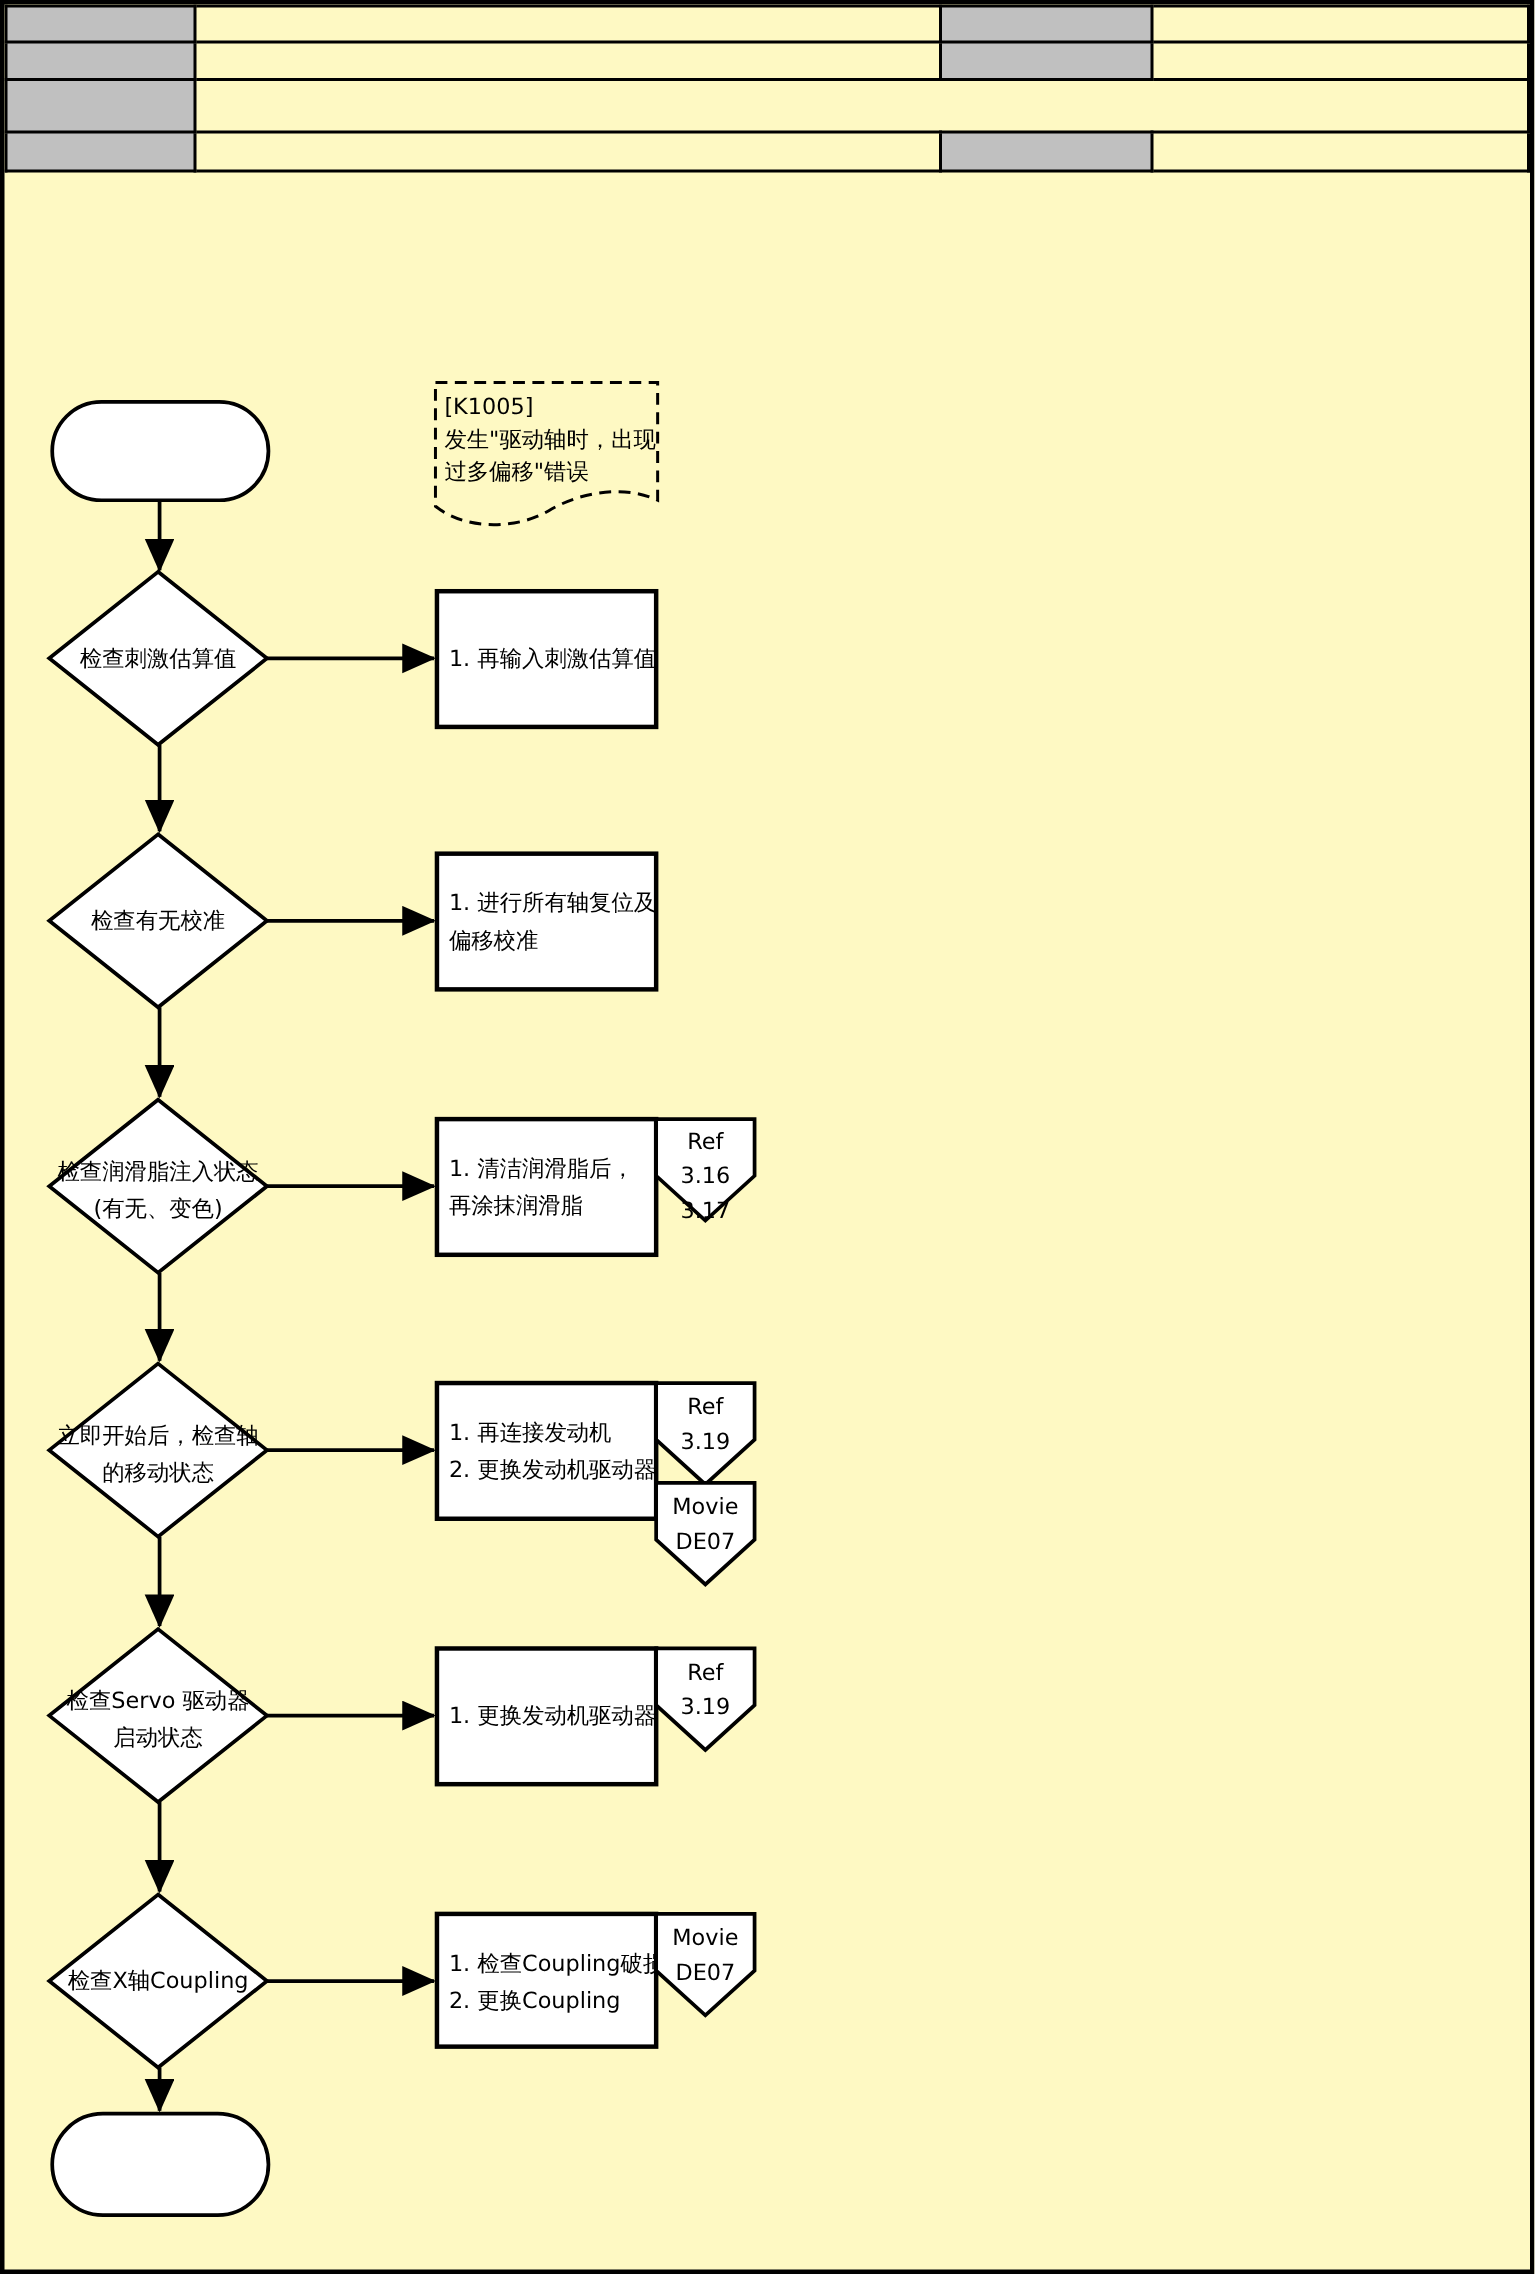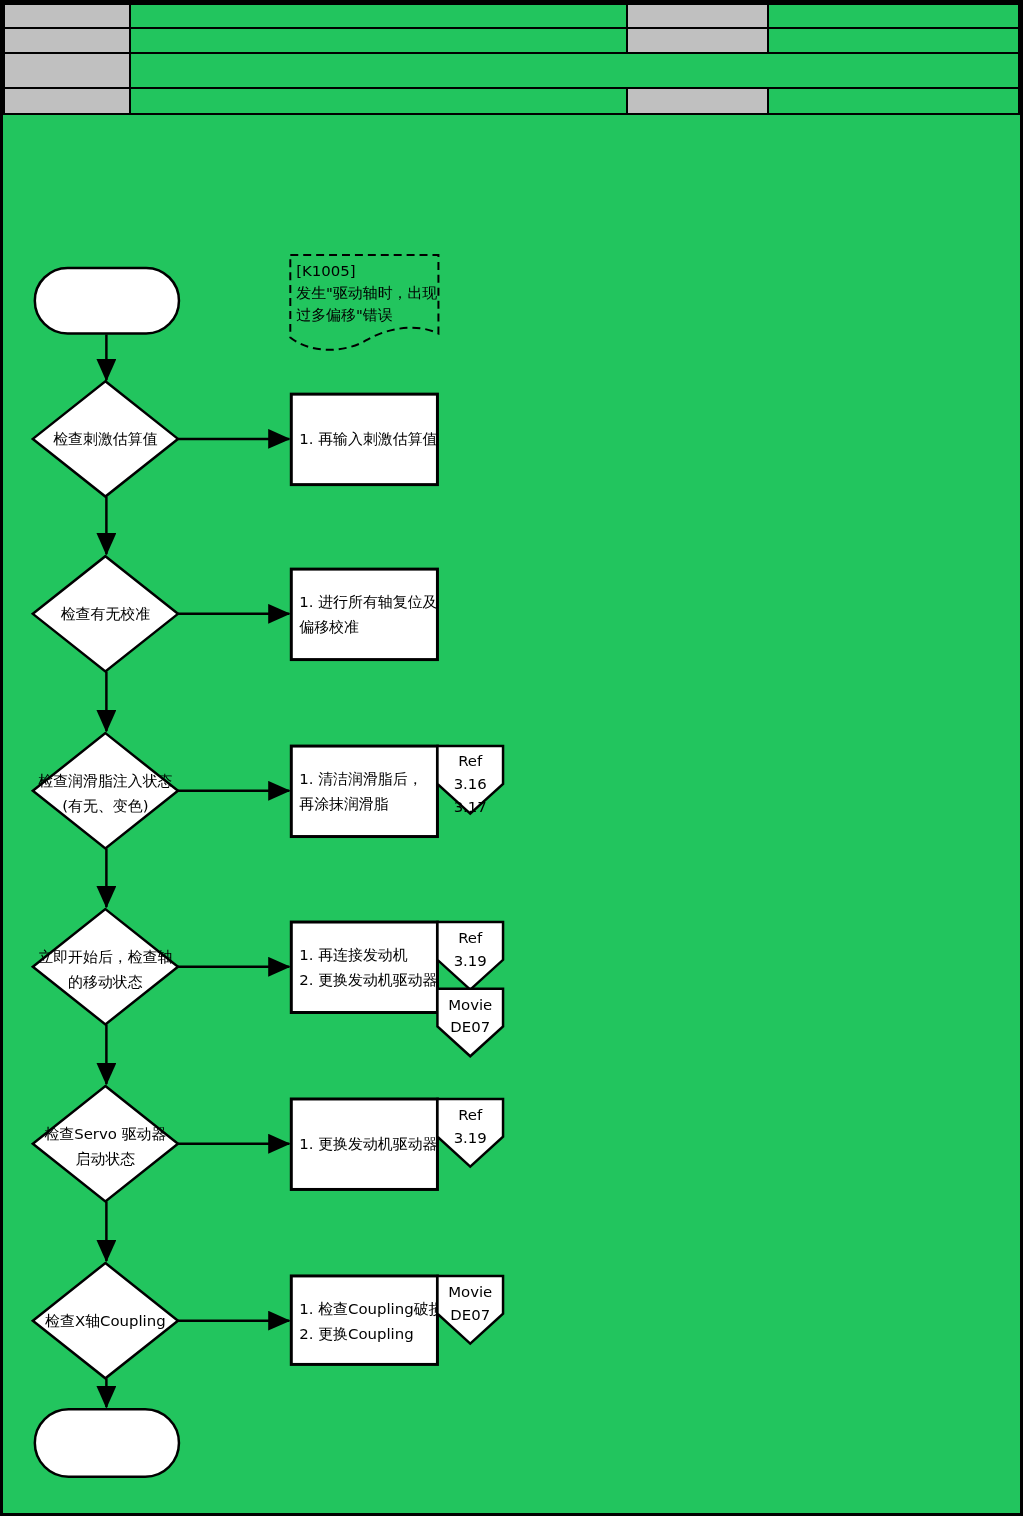--- a/index.html
+++ b/index.html
@@ -3,21 +3,21 @@
 <meta charset="utf-8">
 <style>
   html, body { margin: 0; padding: 0; background: #ffffff; }
   body { font-family: "DejaVu Sans", "Liberation Sans", sans-serif; }
   #page {
     position: relative;
     width: 1023px;
     height: 1516px;
     box-sizing: border-box;
     border: 3px solid #000000;
-    background: #22c55e;
+    background: #fef9c3;
     overflow: hidden;
   }
   table.hdr {
     position: absolute;
     top: 0; left: 0;
     width: 1017px;
     border-collapse: collapse;
     table-layout: fixed;
   }
   table.hdr td {

